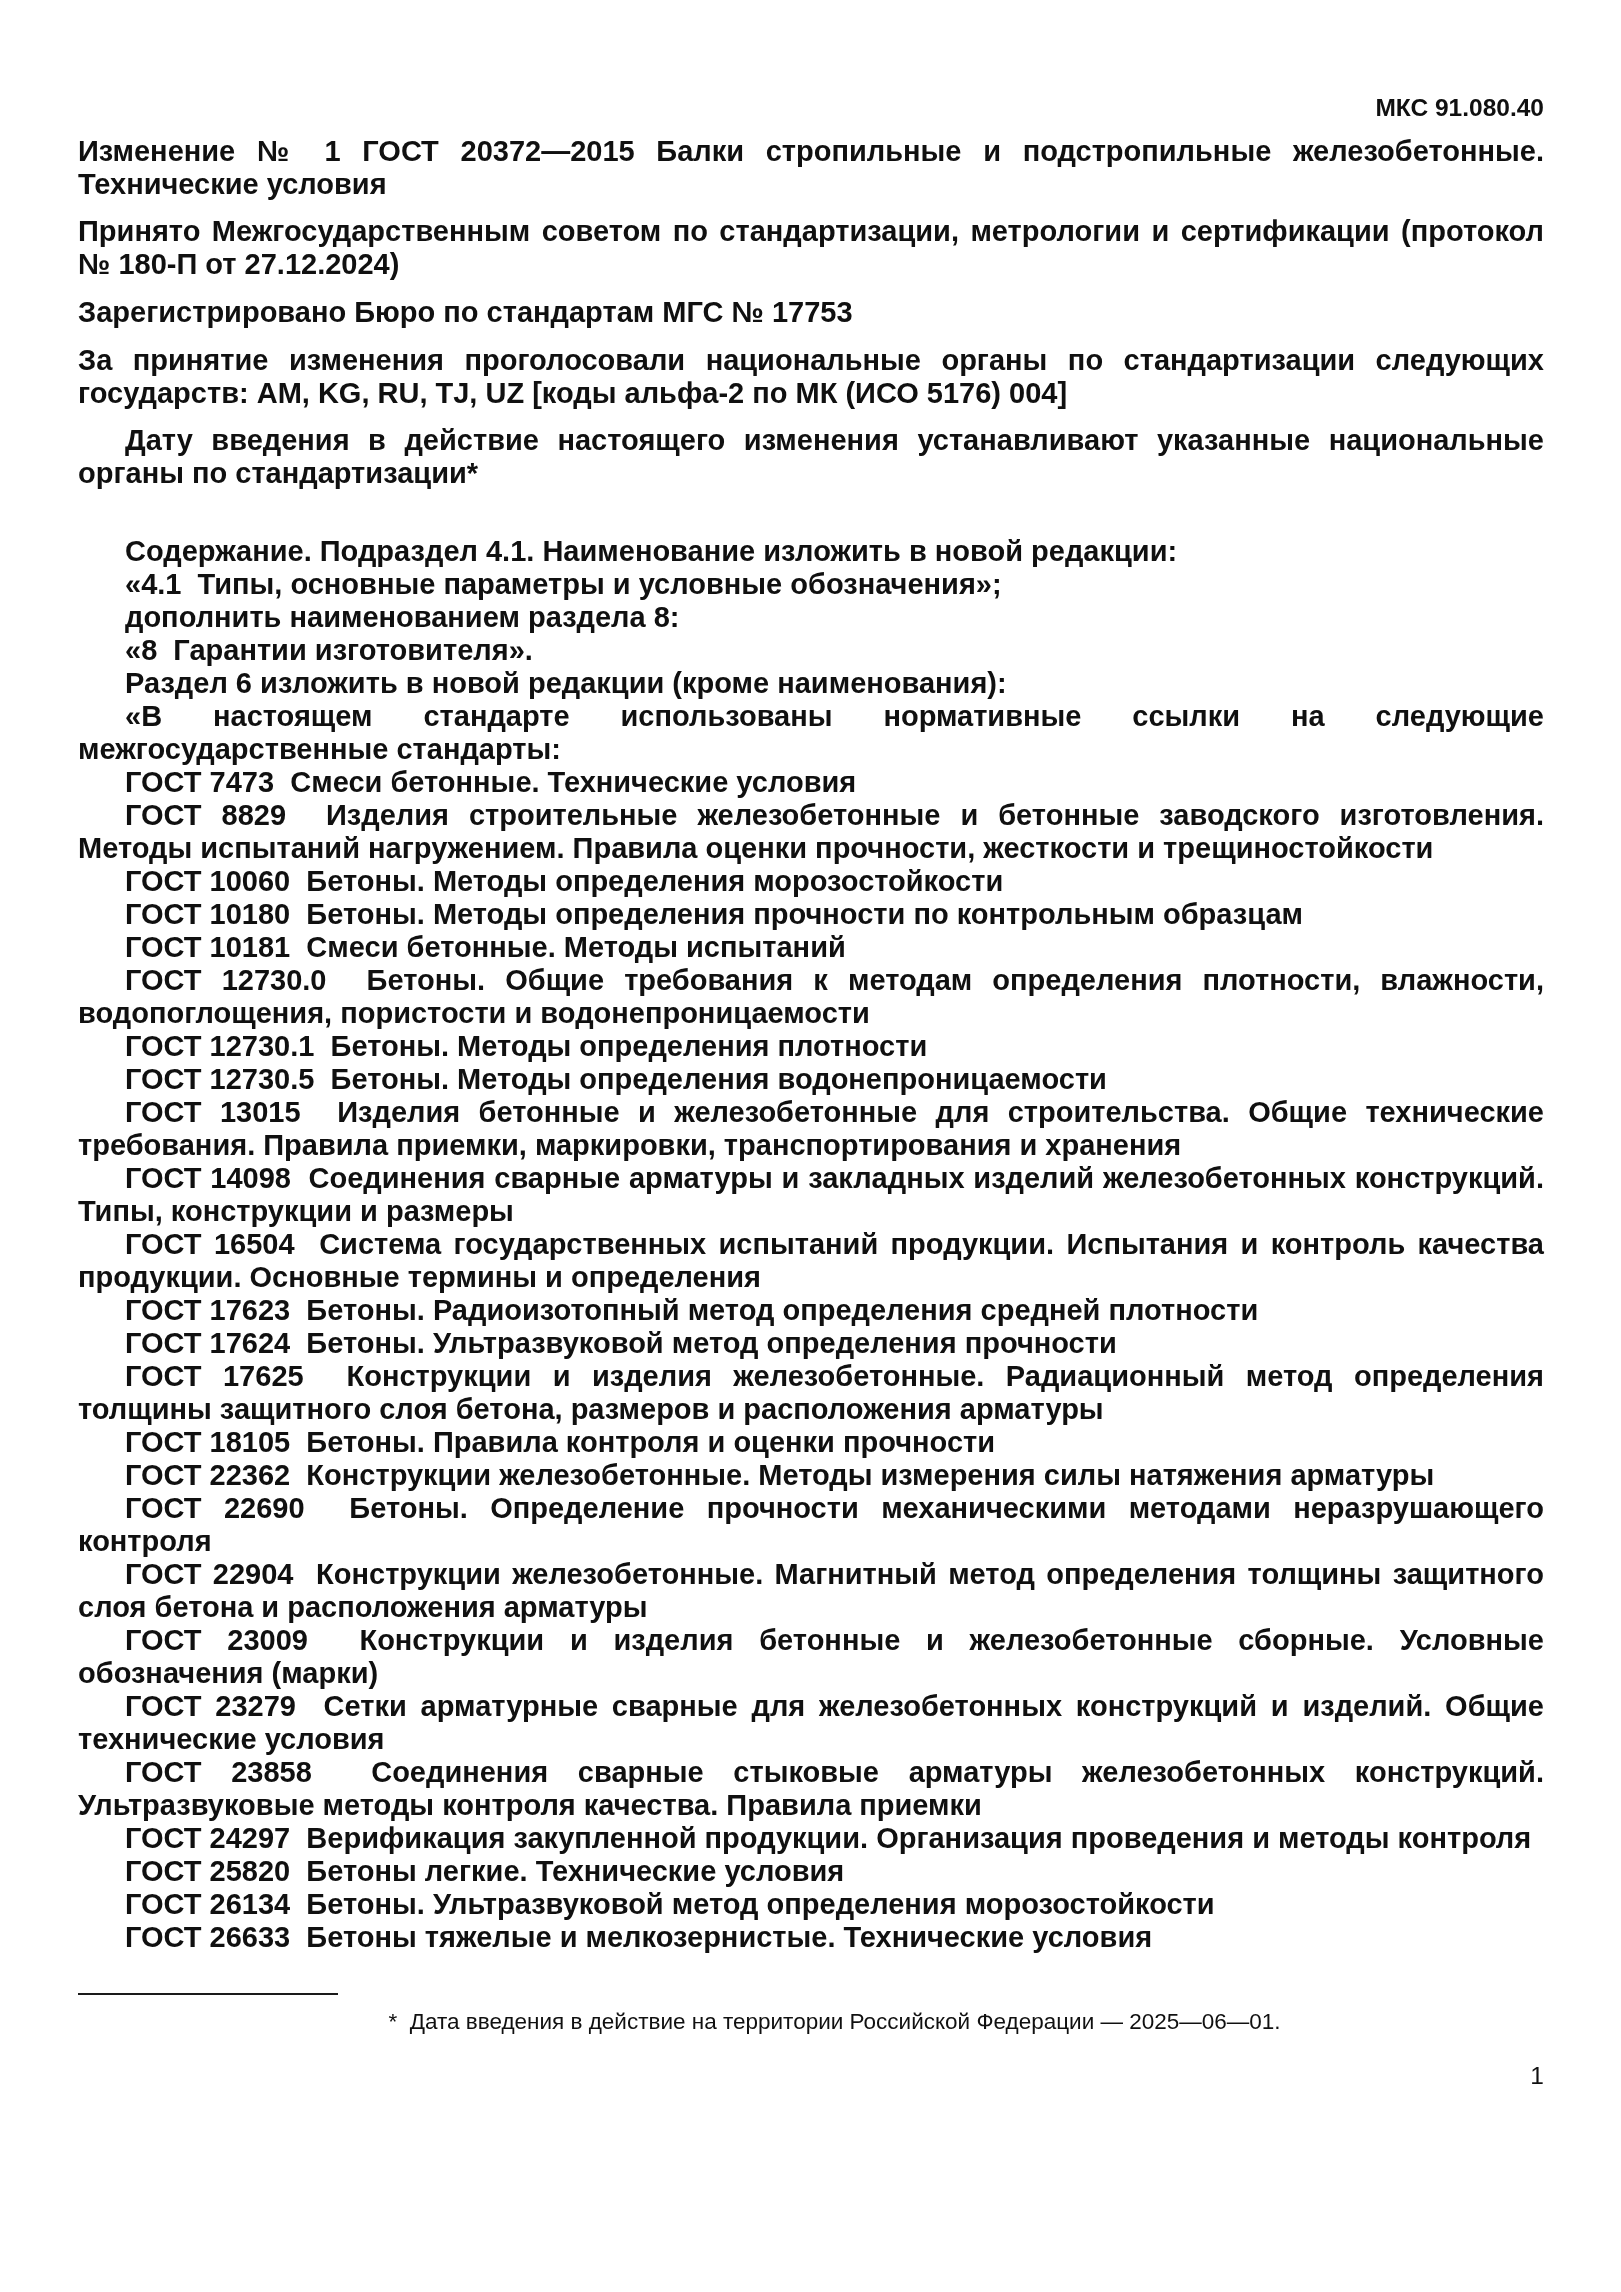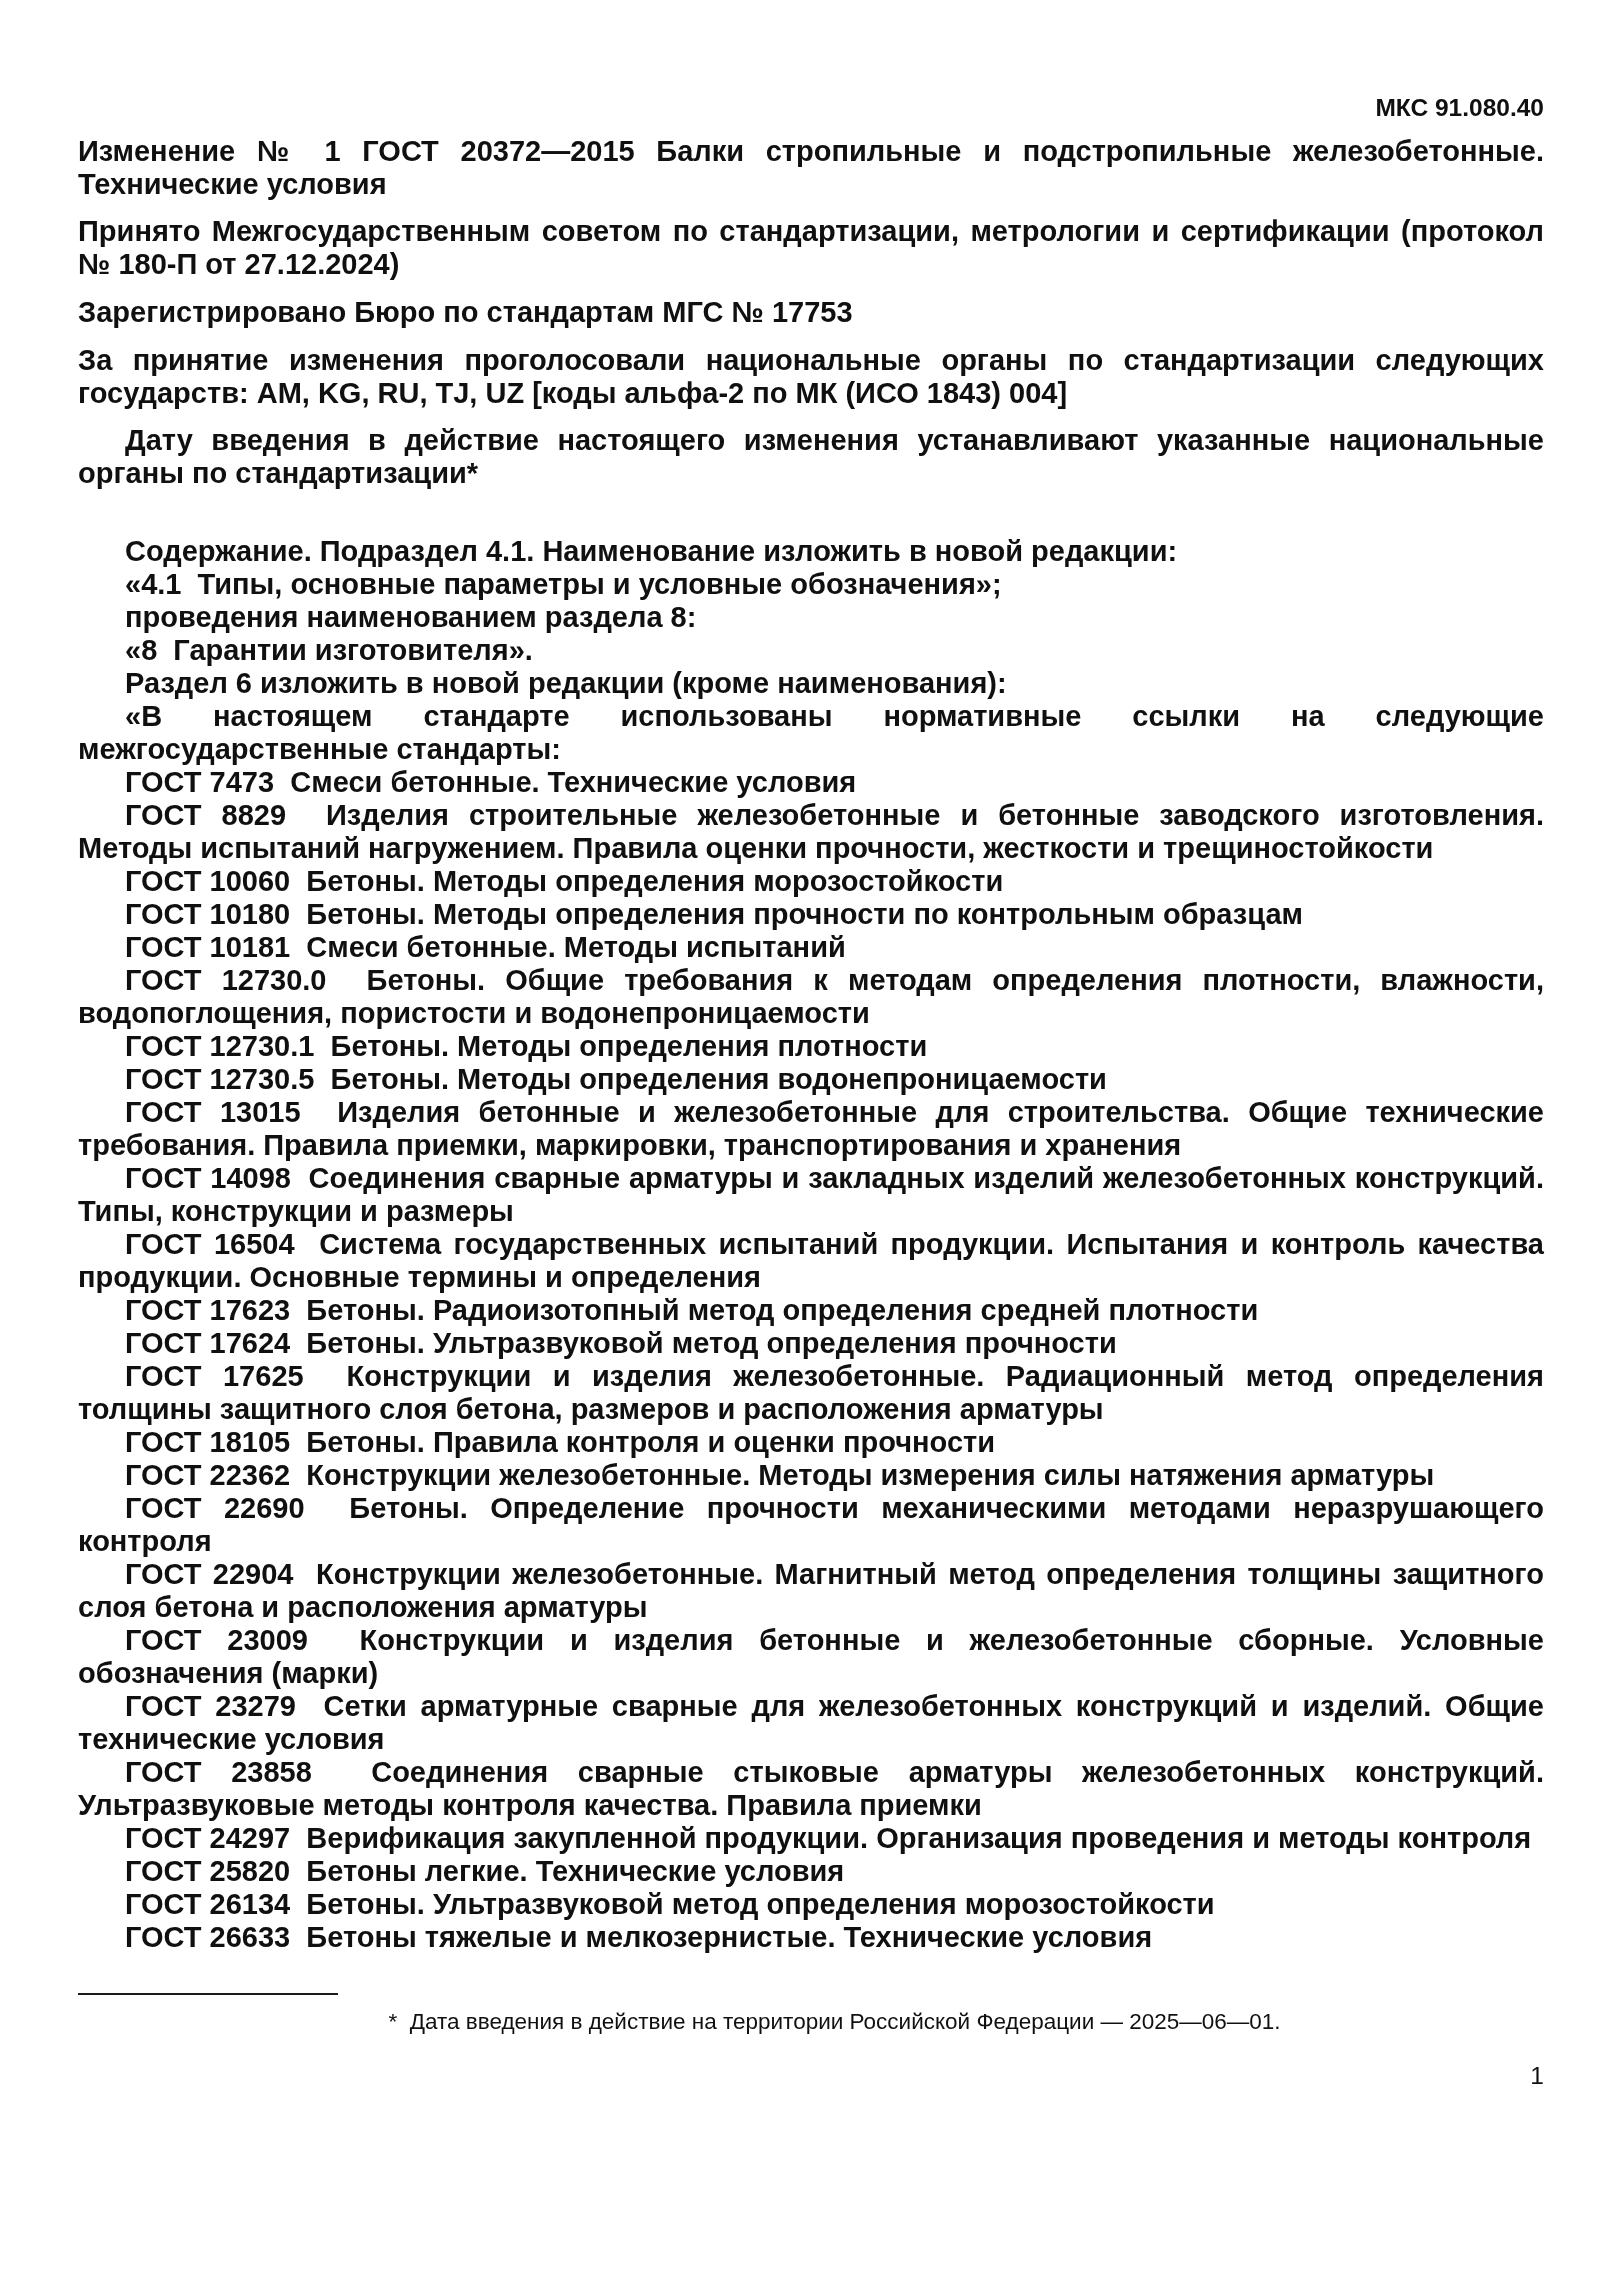--- a/index.html
+++ b/index.html
@@ -64,28 +64,28 @@
 <div class="page">
 
   <header class="doc-header">
     <span>МКС 91.080.40</span>
   </header>
 
   <section class="intro" id="intro-section">
       <p class="para">Изменение № 1 ГОСТ 20372—2015 Балки стропильные и подстропильные железобетонные. Технические условия</p>
       <p class="para">Принято Межгосударственным советом по стандартизации, метрологии и сертификации (протокол № 180-П от 27.12.2024)</p>
       <p class="para">Зарегистрировано Бюро по стандартам МГС № 17753</p>
-      <p class="para">За принятие изменения проголосовали национальные органы по стандартизации следующих государств: AM, KG, RU, TJ, UZ [коды альфа-2 по МК (ИСО 1843) 004]</p>
+      <p class="para">За принятие изменения проголосовали национальные органы по стандартизации следующих государств: AM, KG, RU, TJ, UZ [коды альфа-2 по МК (ИСО 5176) 004]</p>
       <p class="para indent">Дату введения в действие настоящего изменения устанавливают указанные национальные органы по стандартизации*</p>
     </section>
 
   <section class="body-text" id="body-section">
       <p class="para">Содержание. Подраздел 4.1. Наименование изложить в новой редакции:</p>
       <p class="para">«4.1&nbsp; Типы, основные параметры и условные обозначения»;</p>
-      <p class="para">проведения наименованием раздела 8:</p>
+      <p class="para">дополнить наименованием раздела 8:</p>
       <p class="para">«8&nbsp; Гарантии изготовителя».</p>
       <p class="para">Раздел 6 изложить в новой редакции (кроме наименования):</p>
       <p class="para">«В настоящем стандарте использованы нормативные ссылки на следующие межгосударственные стандарты:</p>
       <p class="para">ГОСТ 7473&nbsp; Смеси бетонные. Технические условия</p>
       <p class="para">ГОСТ 8829&nbsp; Изделия строительные железобетонные и бетонные заводского изготовления. Методы испытаний нагружением. Правила оценки прочности, жесткости и трещиностойкости</p>
       <p class="para">ГОСТ 10060&nbsp; Бетоны. Методы определения морозостойкости</p>
       <p class="para">ГОСТ 10180&nbsp; Бетоны. Методы определения прочности по контрольным образцам</p>
       <p class="para">ГОСТ 10181&nbsp; Смеси бетонные. Методы испытаний</p>
       <p class="para">ГОСТ 12730.0&nbsp; Бетоны. Общие требования к методам определения плотности, влажности, водопоглощения, пористости и водонепроницаемости</p>
       <p class="para">ГОСТ 12730.1&nbsp; Бетоны. Методы определения плотности</p>

